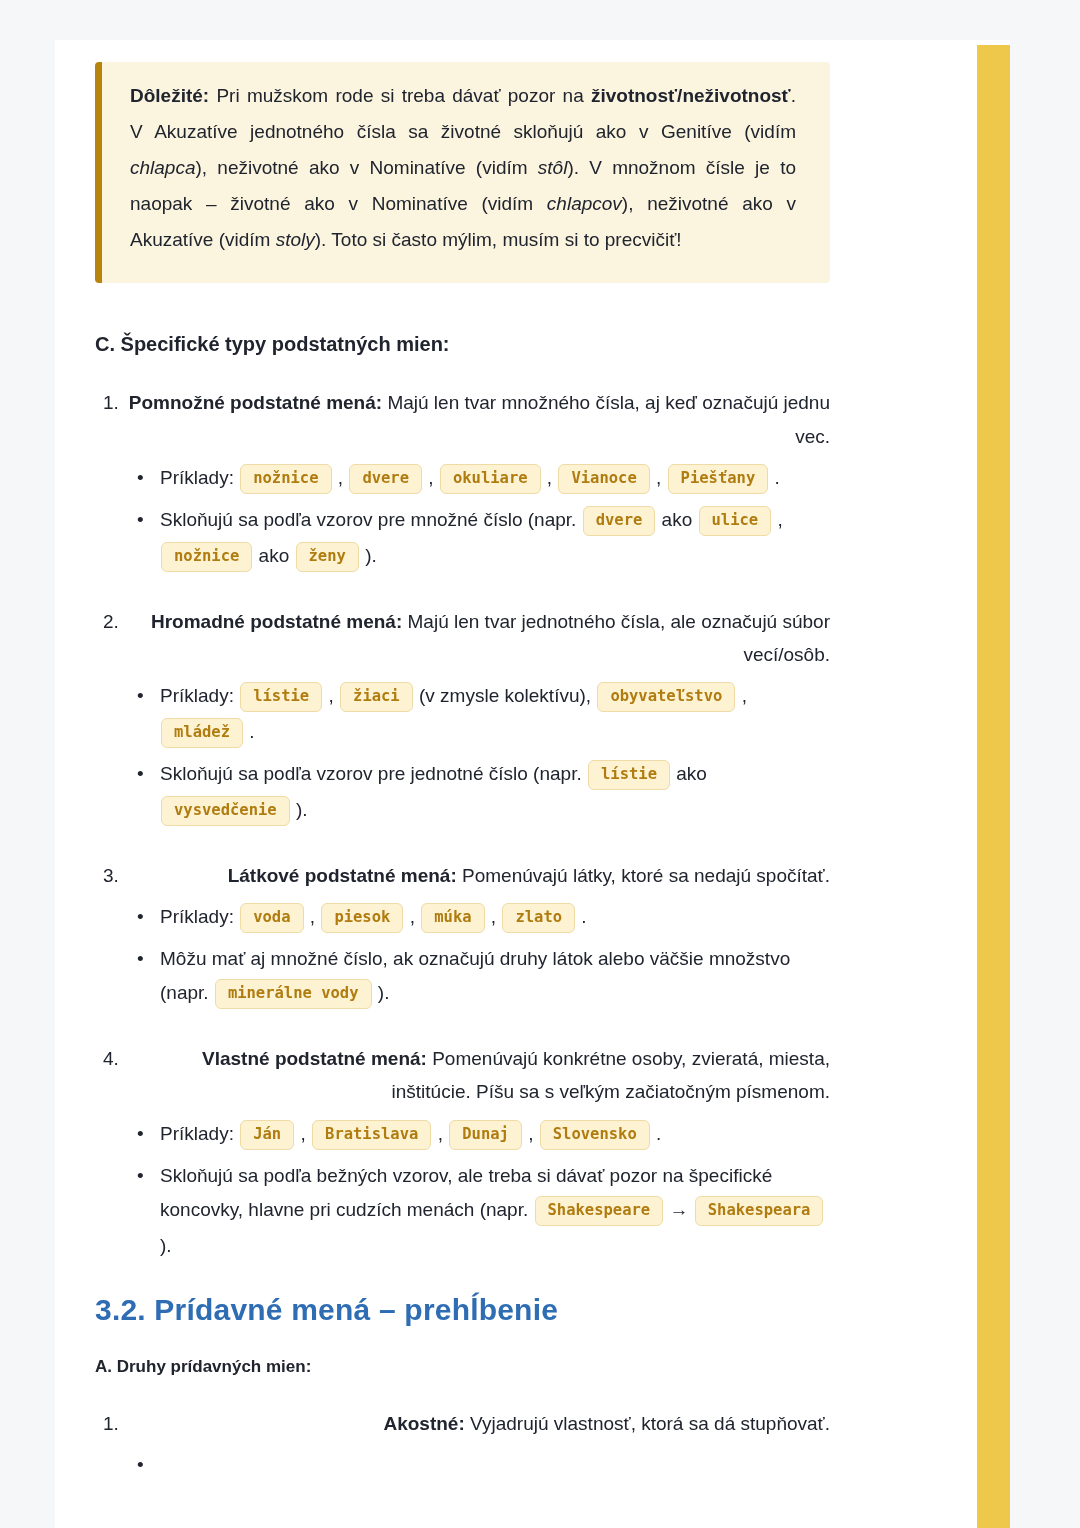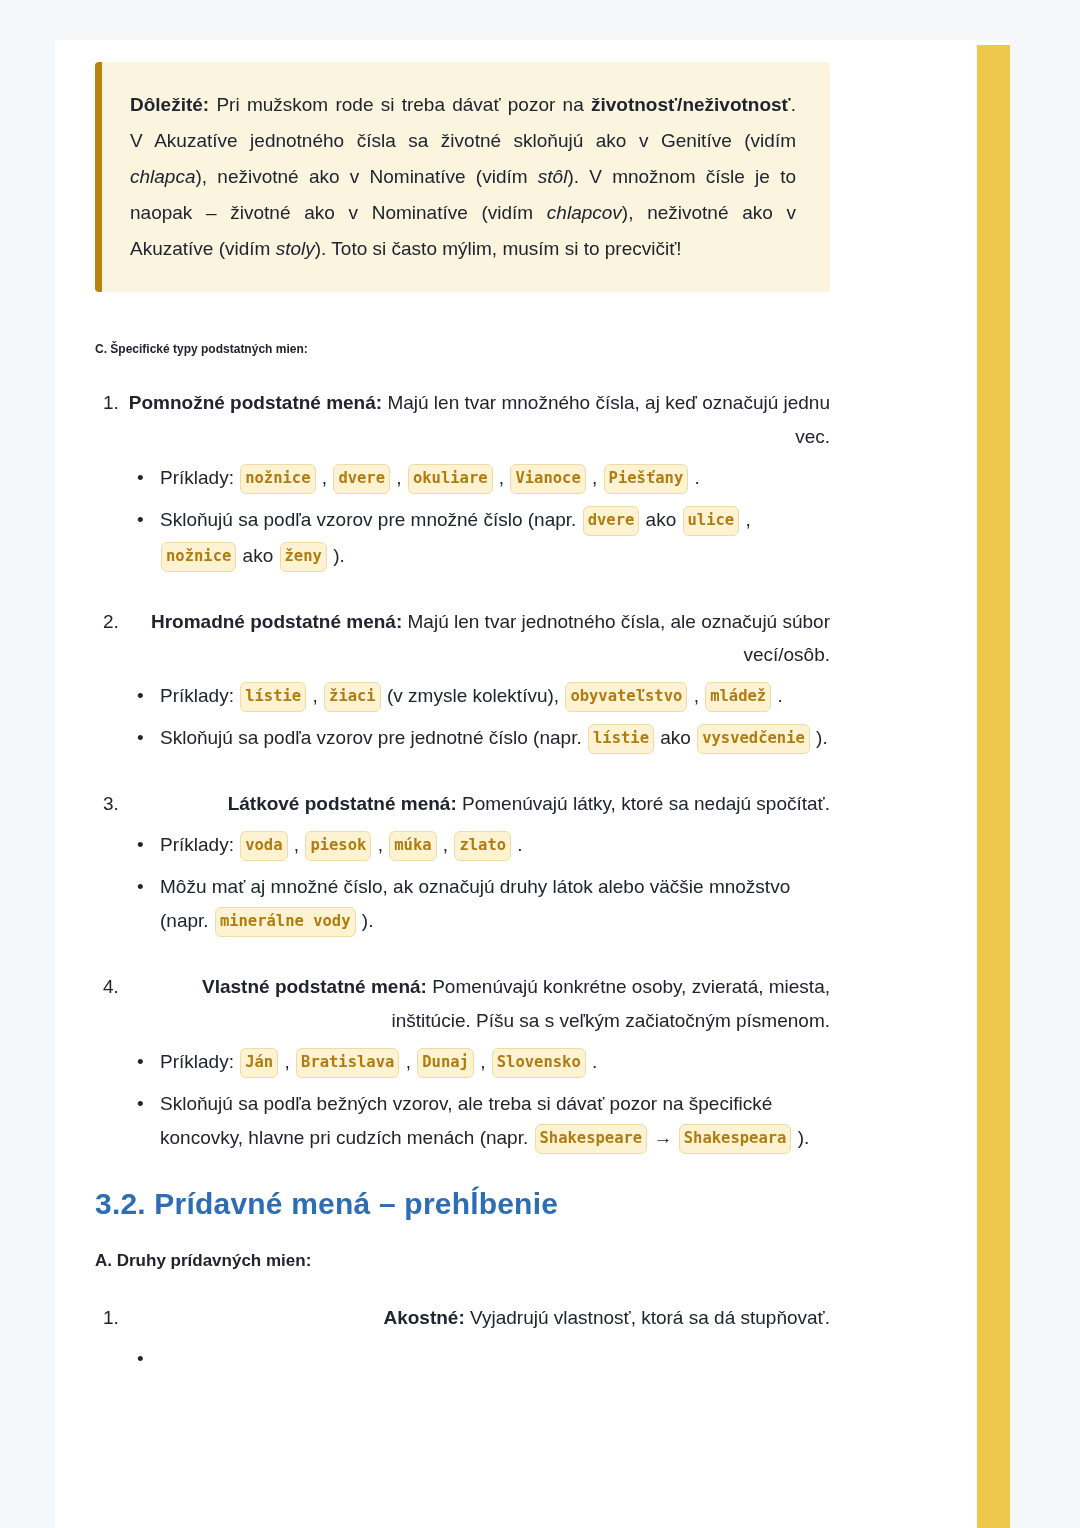--- a/index.html
+++ b/index.html
@@ -19,46 +19,46 @@
   .stripe {
     position:absolute; top:5px; bottom:5px; right:0; width:33px;
     background:var(--stripe,#eec84a);
   }
   .content { position:relative; width:775px; padding:22px 0 160px 40px; }
 
   .callout {
     background:var(--callout-bg,#fbf4df);
     border-left:7px solid var(--callout-border,#b7850e);
     border-radius:4px;
-    padding:25px 34px 25px 28px;
+    padding:16px 34px 25px 28px;
   }
   .callout-text { font-size:19px; line-height:1.9; text-align:justify; }
 
-  .subheading { font-size:12px; font-weight:700; margin-top:50px; }
+  .subheading { font-size:20px; font-weight:700; margin-top:50px; }
 
   .numlist { list-style:none; margin-top:30px; }
   .numlist > li { display:flex; margin-bottom:24px; }
   .num { flex:0 0 auto; width:28px; padding-left:8px; font-size:19px; line-height:1.75; }
   .li-body { flex:1; min-width:0; }
   .li-intro { font-size:19px; line-height:1.75;text-align:right; }
 
   .bullets { list-style:none; margin-top:8px; }
   .bullets > li { display:flex; margin:6px 0 6px 14px; }
   .dot { flex:0 0 auto; width:23px; font-size:19px; line-height:1.8; }
   .bullet-text { font-size:19px; line-height:1.8; min-width:0; }
 
   .chip {
     display:inline-block;
     font-family:"DejaVu Sans Mono","Liberation Mono",monospace;
     font-weight:700; font-size:15.5px; line-height:1.35;
     color:var(--chip-text,#b07c10);
     background:var(--chip-bg,#fdf2d2);
     border:1px solid var(--chip-border,#eedba6);
     border-radius:6px;
-    padding:3px 4px 4px;
+    padding:3px 12px 4px;
     margin:3px 1px;
     vertical-align:1px;
     white-space:nowrap;
   }
 
   .section-title {
     font-size:30px; font-weight:700;
     color:var(--title-blue,#2e6db4);
     letter-spacing:.2px;
   }

